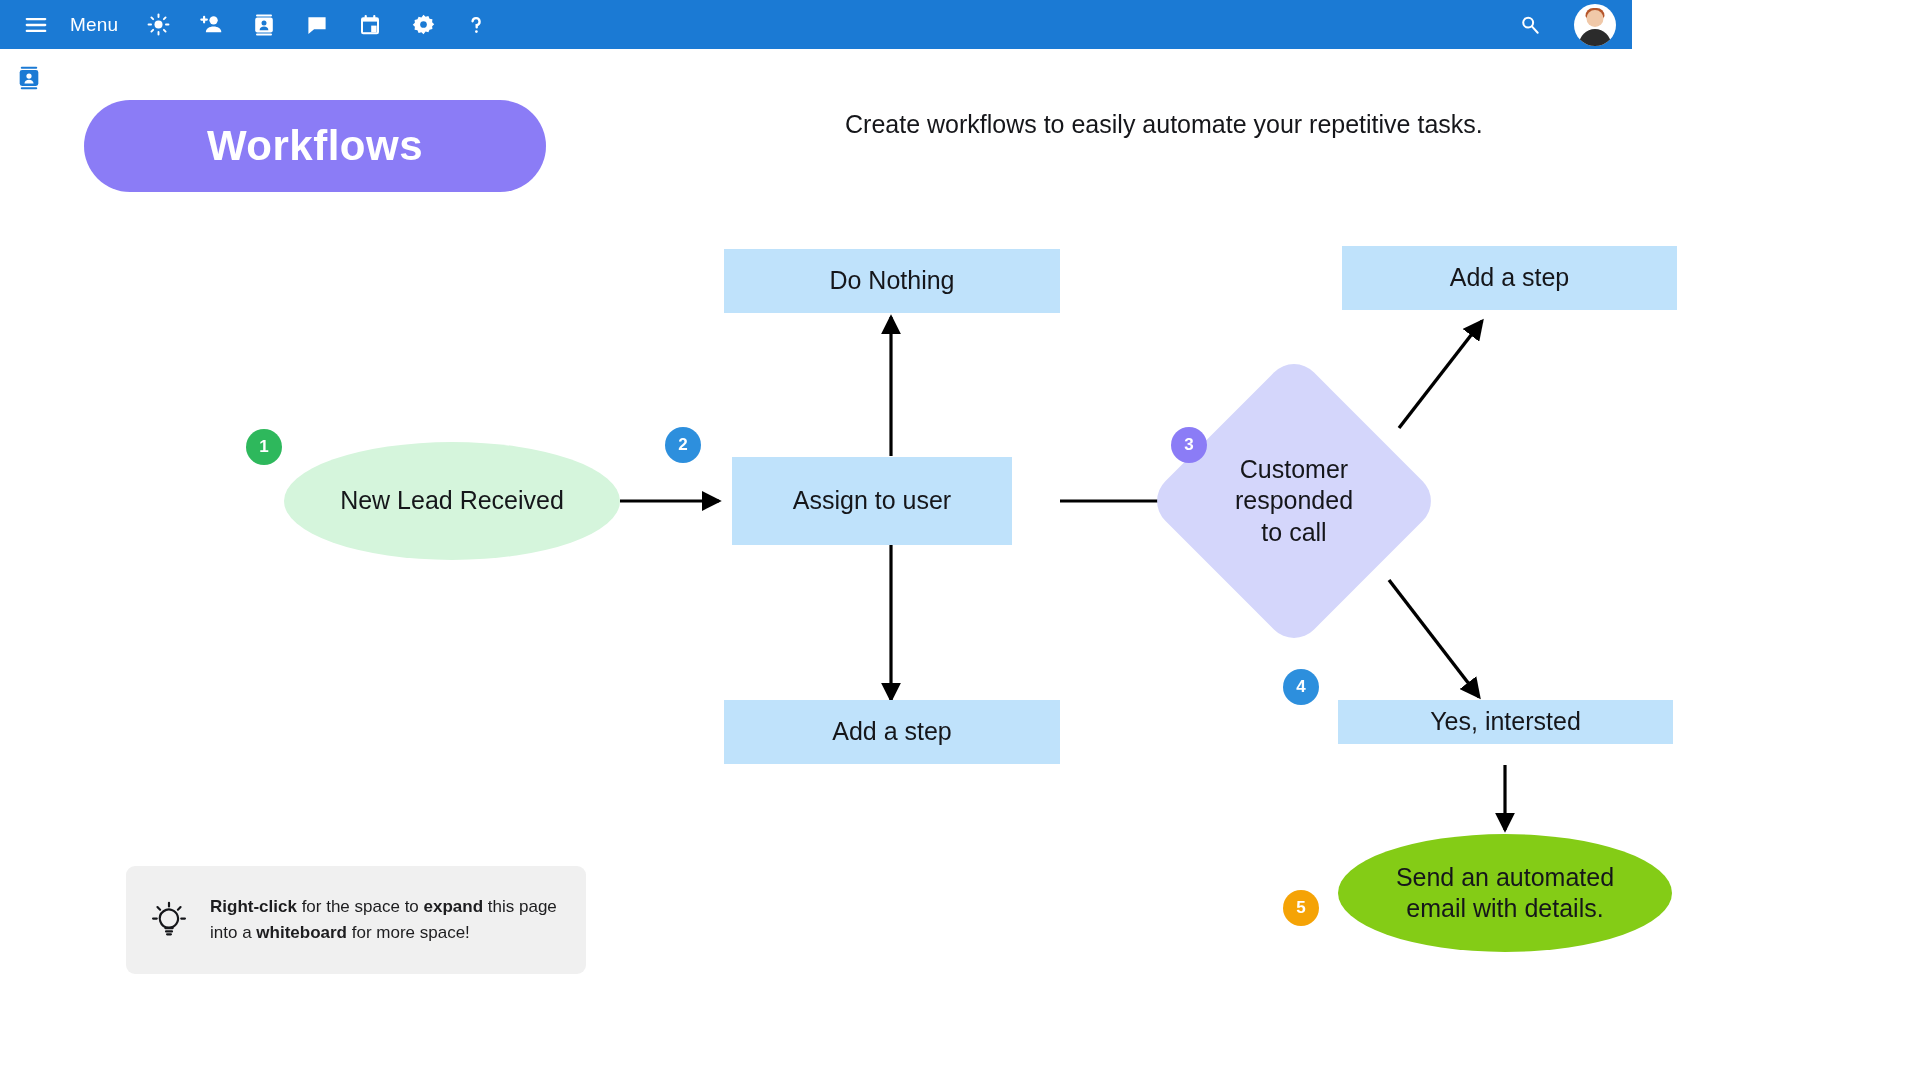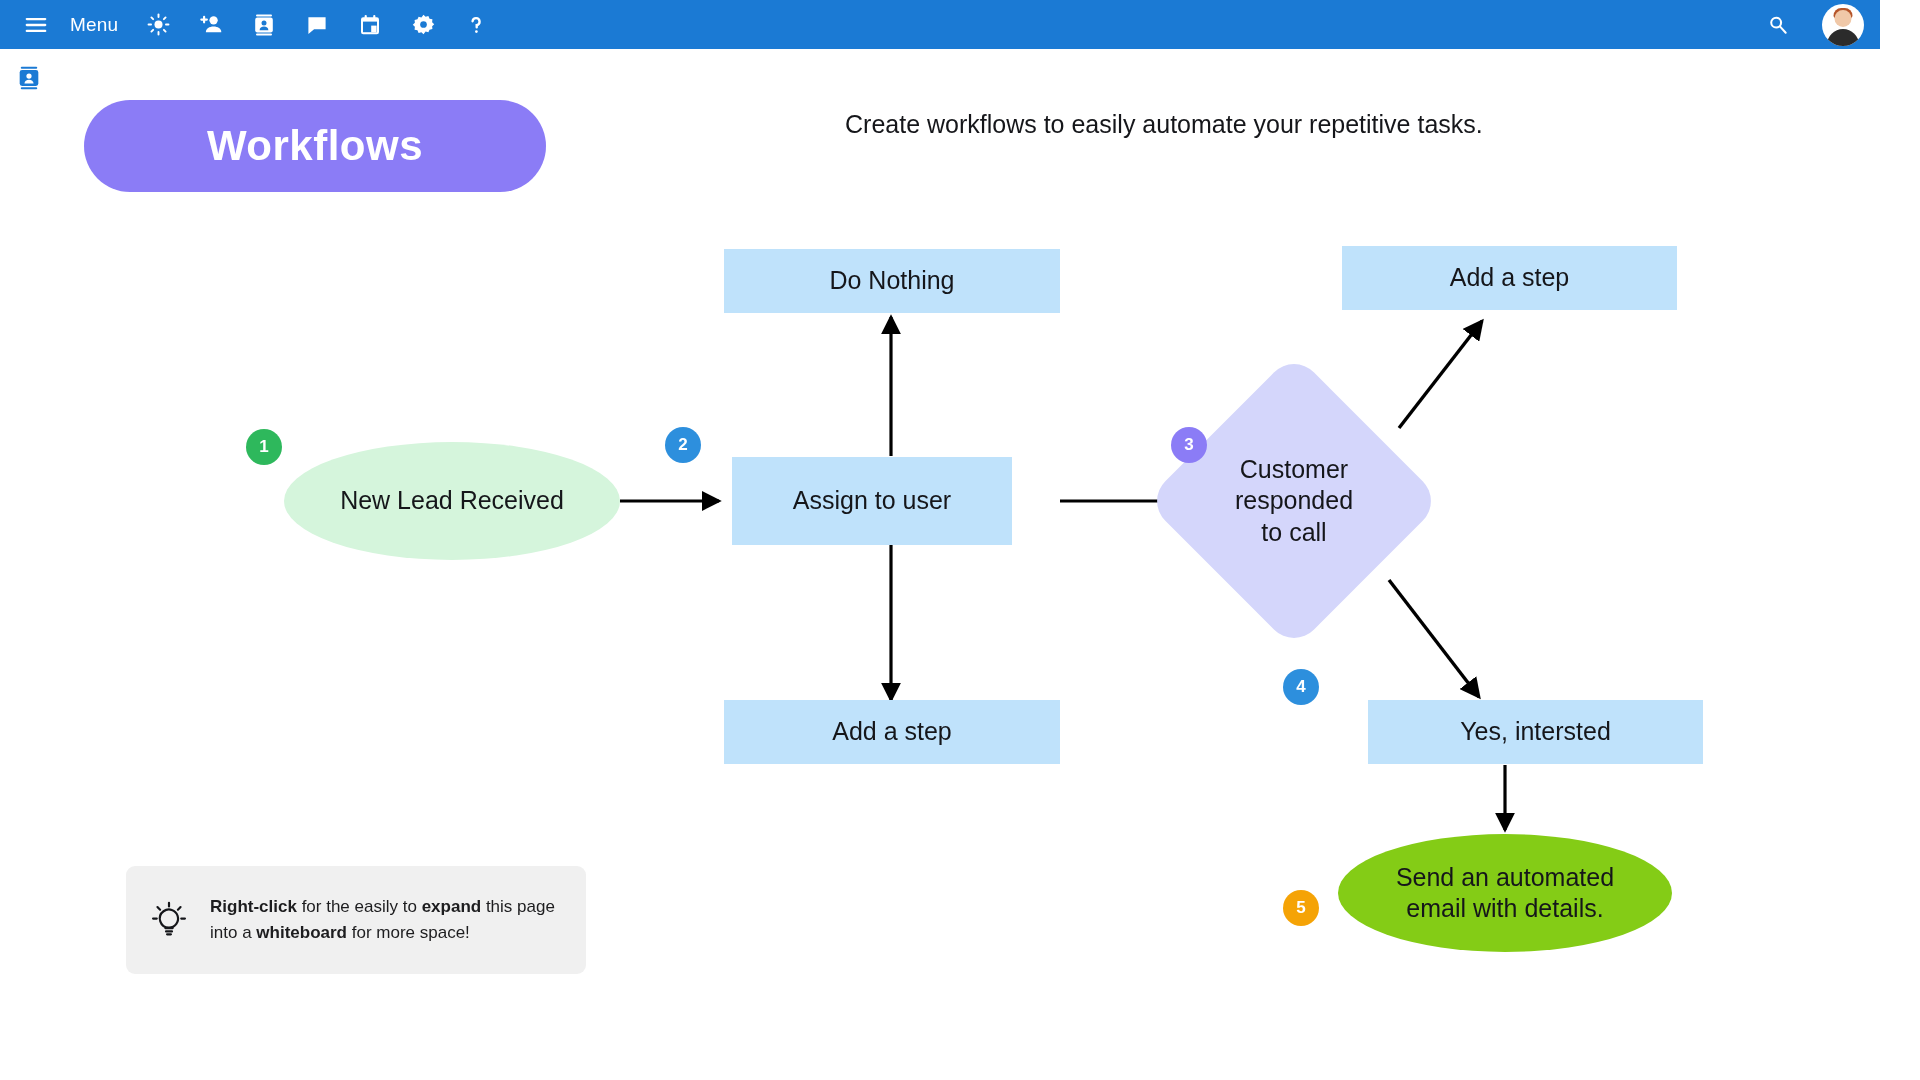--- a/index.html
+++ b/index.html
@@ -6,21 +6,21 @@
   html, body {
     width: 1920px; height: 1080px;
     background: #ffffff;
     font-family: "Liberation Sans", sans-serif;
     overflow: hidden;
   }
 
   
   #topbar {
     position: absolute; left: 0; top: 0;
-    width: 1880px; height: 49px;
+    width: 1632px; height: 49px;
     background: #1b7ad4;
     display: flex; align-items: center; justify-content: space-between;
   }
   .tb-icon {
     width: 44px; height: 44px;
     display: flex; align-items: center; justify-content: center;
     color: #ffffff; flex: none;
   }
   .tb-icon svg { display: block; }
   #hamburger { margin-left: 14px; }
@@ -292,21 +292,21 @@
     </div>
   </div>
   <div class="badge badge-purple" style="left:1171px; top:427px;">
     <span>3</span>
   </div>
 
   <div class="node rect" style="left:1342px; top:246px; width:335px; height:64px;">
     <span class="node-text">Add a step</span>
   </div>
 
-  <div class="node rect" style="left:1338px; top:700px; width:335px; height:64px;margin-left:30px;">
+  <div class="node rect" style="left:1338px; top:700px; width:335px; height:44px;">
     <span class="node-text">Yes, intersted</span>
   </div>
   <div class="badge badge-blue" style="left:1283px; top:669px;">
     <span>4</span>
   </div>
 
   <div class="node ellipse" style="left:1338px; top:834px; width:334px; height:118px; background:#84cc16;">
     <span class="node-text">
       <span>Send an automated</span><br>
       <span>email with details.</span>
@@ -319,15 +319,15 @@
 
 <div id="tip-box">
   <div id="tip-bulb-icon">
     <svg width="42" height="42" viewBox="0 0 24 24" fill="none" stroke="currentColor" stroke-width="1.25" stroke-linecap="round">
       <path d="M12 17.2a5.2 5.2 0 1 0-3.1-9.4A5.2 5.2 0 0 0 12 17.2z" transform="translate(0,-.8)"></path>
       <path d="M9.9 16.6h4.2M10.3 18.5h3.4M10.9 20.2h2.2"></path>
       <path d="M12 2.2v2.1M5.4 4.6l1.5 1.5M2.9 11.2h2.1M19 11.2h2.1M18.6 4.6l-1.5 1.5"></path>
     </svg>
   </div>
   <div id="tip-text">
-    <b>Right-click</b><span> for the easily to </span><b>expand</b><span> this page into a </span><b>whiteboard</b><span> for more space!</span>
+    <b>Right-click</b><span> for the space to </span><b>expand</b><span> this page into a </span><b>whiteboard</b><span> for more space!</span>
   </div>
 </div>
 
 </body></html>

